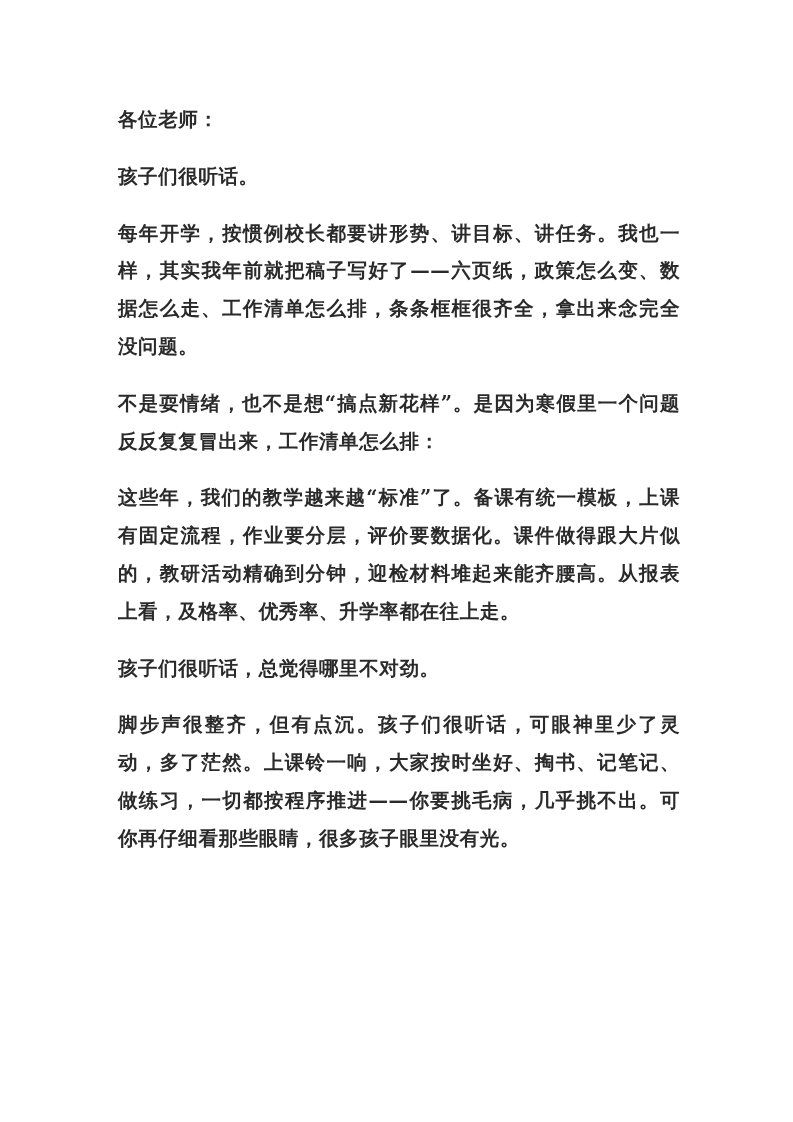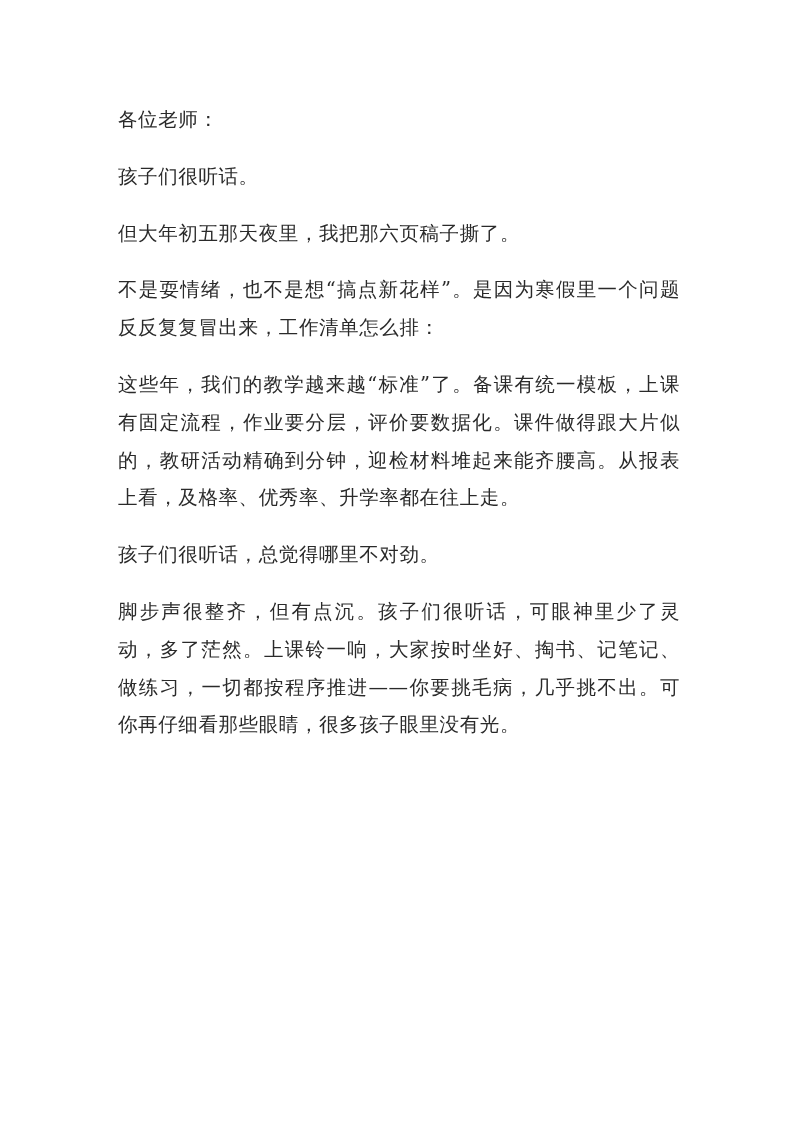--- a/index.html
+++ b/index.html
@@ -8,26 +8,26 @@
     position: absolute;
     left: 118px;
     top: 101px;
     width: 562px;
     font-family: "DejaVu Serif", "Liberation Serif", serif;
     font-size: 19.5px;
     line-height: 37.8px;
     color: #2a2a2a;
     letter-spacing: 0.6px;
   }
-  .para { margin: 0 0 19px 0; text-align: justify; word-break: break-all; }
+  .para { margin: 0 0 19px 0; text-align: justify; word-break: break-all; font-weight: bold; }
 </style>
 </head>
 <body>
 
 <div class="page">
   <p class="para">各位老师：</p>
   <p class="para">孩子们很听话。</p>
-  <p class="para">但大年初五那天夜里，我把那六页稿子撕了。</p>
+  <p class="para">每年开学，按惯例校长都要讲形势、讲目标、讲任务。我也一样，其实我年前就把稿子写好了——六页纸，政策怎么变、数据怎么走、工作清单怎么排，条条框框很齐全，拿出来念完全没问题。</p>
   <p class="para">不是耍情绪，也不是想“搞点新花样”。是因为寒假里一个问题反反复复冒出来，工作清单怎么排：</p>
   <p class="para">这些年，我们的教学越来越“标准”了。备课有统一模板，上课有固定流程，作业要分层，评价要数据化。课件做得跟大片似的，教研活动精确到分钟，迎检材料堆起来能齐腰高。从报表上看，及格率、优秀率、升学率都在往上走。</p>
   <p class="para">孩子们很听话，总觉得哪里不对劲。</p>
   <p class="para">脚步声很整齐，但有点沉。孩子们很听话，可眼神里少了灵动，多了茫然。上课铃一响，大家按时坐好、掏书、记笔记、做练习，一切都按程序推进——你要挑毛病，几乎挑不出。可你再仔细看那些眼睛，很多孩子眼里没有光。</p>
 </div>
 
 </body></html>

